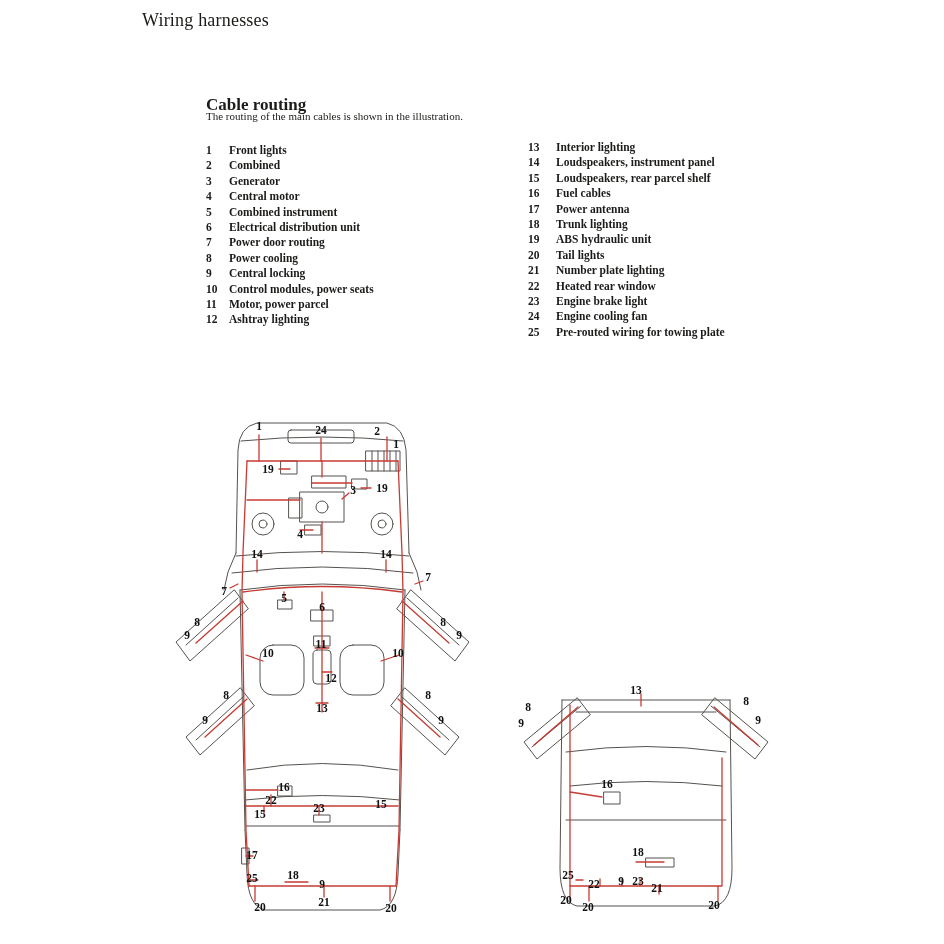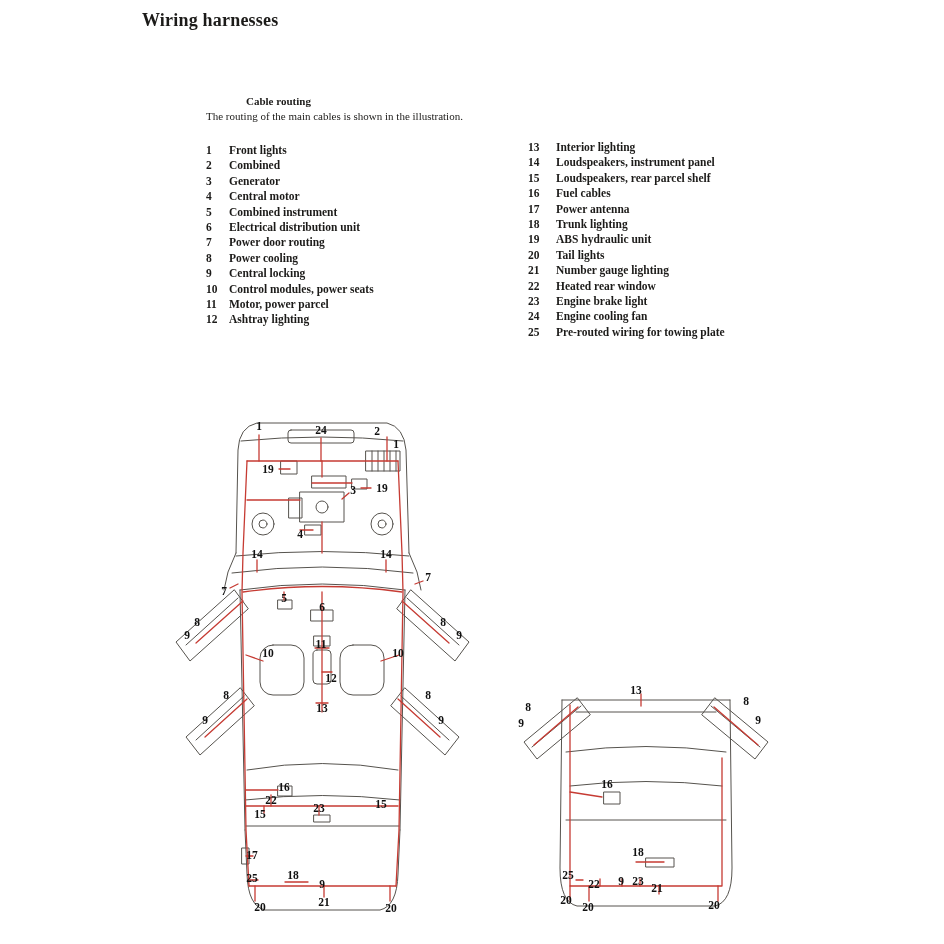--- a/index.html
+++ b/index.html
@@ -2,25 +2,25 @@
 <html style="--wire: #c63b33; --outline: #56534e;"><head>
 <meta charset="utf-8">
 <style>
   html,body { margin:0; padding:0; background:#ffffff; }
   .page {
     position:relative; width:944px; height:944px; background:#ffffff;
     font-family:"Liberation Serif", serif; color:#1c1b19; overflow:hidden;
   }
   .title {
     position:absolute; left:142px; top:10px;
-    font-size:18px; font-weight:700; letter-spacing:0.2px;
+    font-size:18px; font-weight:400; letter-spacing:0.2px;
   }
   .heading {
     position:absolute; left:206px; top:95px;
-    font-size:11px; font-weight:700;margin-left:40px;
+    font-size:17px; font-weight:700;
   }
   .subtitle {
     position:absolute; left:206px; top:110px;
     font-size:11px; font-weight:400;
   }
   .legend-col { position:absolute; font-size:11.5px; font-weight:700; line-height:15.4px; }
   #legend-left  { left:206px; top:143px; }
   #legend-right { left:528px; top:140px; }
   .legend-row { display:flex; white-space:nowrap; }
   #legend-left  .legend-num { width:23px; }
@@ -121,21 +121,21 @@
       <div class="legend-row">
         <span class="legend-num">19</span>
         <span>ABS hydraulic unit</span>
       </div>
       <div class="legend-row">
         <span class="legend-num">20</span>
         <span>Tail lights</span>
       </div>
       <div class="legend-row">
         <span class="legend-num">21</span>
-        <span>Number gauge lighting</span>
+        <span>Number plate lighting</span>
       </div>
       <div class="legend-row">
         <span class="legend-num">22</span>
         <span>Heated rear window</span>
       </div>
       <div class="legend-row">
         <span class="legend-num">23</span>
         <span>Engine brake light</span>
       </div>
       <div class="legend-row">

